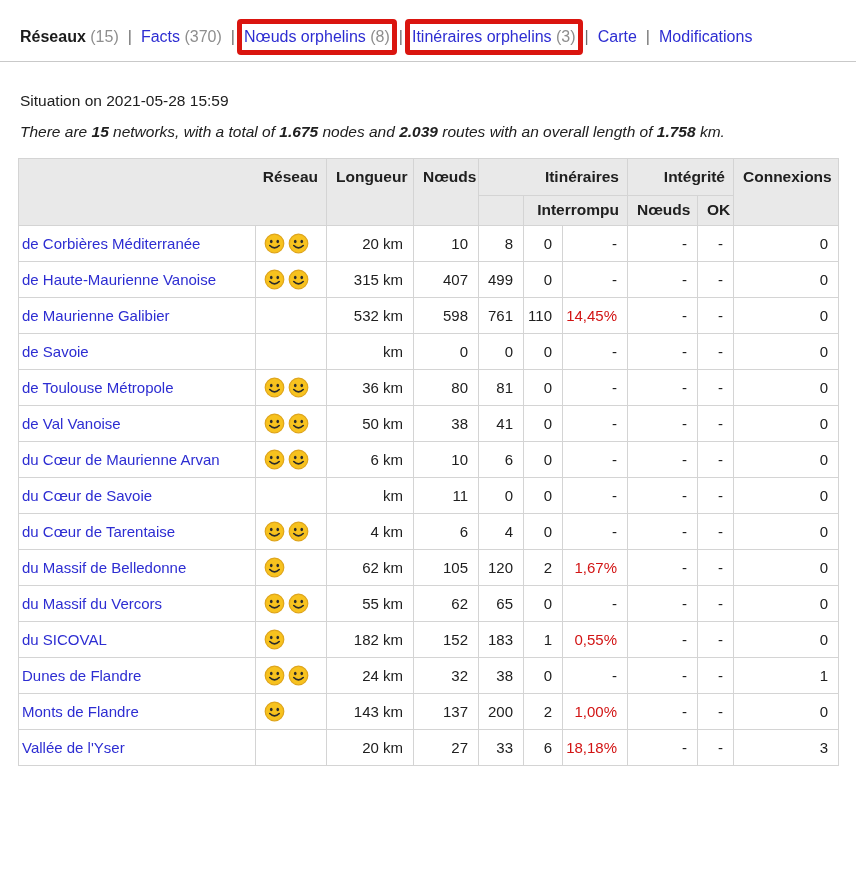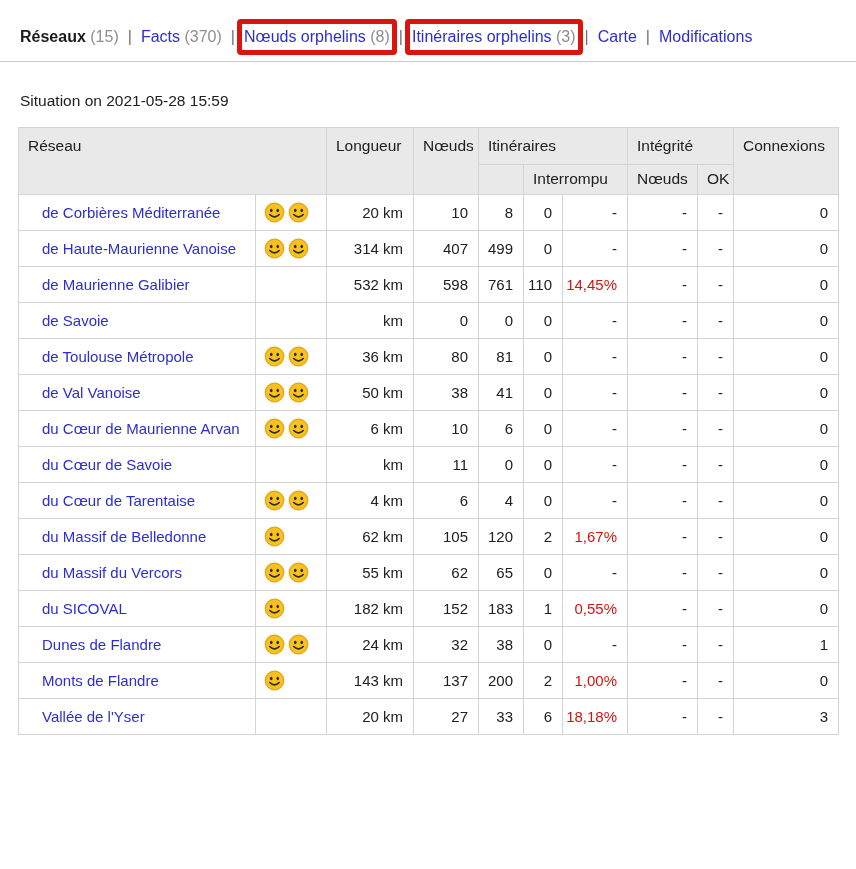--- a/index.html
+++ b/index.html
@@ -43,47 +43,48 @@
 
   
   .situation{margin:29px 20px 0;font-size:15.5px;line-height:19px;}
   .summary{margin:12px 20px 0;font-size:15.5px;line-height:19px;font-style:italic;}
   .summary b{font-weight:bold;}
 
   
   table{border-collapse:collapse;table-layout:fixed;width:820px;margin:17px 0 0 18px;font-size:15px;}
   th,td{border:1px solid var(--border-gray);padding:0;}
   thead th{
-    background:var(--header-bg);font-weight:normal;text-align:left;
+    background:var(--header-bg);font-weight:bold;text-align:right;
     vertical-align:top;padding:9px 8px 4px 9px;font-size:15.5px;
   }
   thead tr.h1 th{height:37px;}
   thead tr.h2 th{height:30px;padding-top:5px;}
   tbody td{height:36px;vertical-align:middle;}
-  td.name-cell{padding-left:23px;text-align:left;overflow:hidden;white-space:nowrap;}
+  td.name-cell{padding-left:3px;text-align:left;overflow:hidden;white-space:nowrap;}
   td.smiley-cell{padding-left:5px;}
   td.smiley-cell svg{vertical-align:middle;margin-left:3px;}
   td.num{text-align:right;padding-right:10px;white-space:nowrap;}
   td.pct.bad{color:var(--alert-red);}
 </style>
 </head>
 <body>
 
 <div class="page">
 
 
 
   <div class="tabs-wrap">
     <nav class="tabs"><span class="tab"><span class="tab-label active">Réseaux</span><span class="tab-count"> (15)</span></span><span class="tab-sep">|</span><span class="tab"><a class="tab-link" href="#">Facts</a><span class="tab-count"> (370)</span></span><span class="tab-sep">|</span><span class="tab highlighted"><a class="tab-link" href="#">Nœuds orphelins</a><span class="tab-count"> (8)</span><span></span></span><span class="tab-sep">|</span><span class="tab highlighted"><a class="tab-link" href="#">Itinéraires orphelins</a><span class="tab-count"> (3)</span><span></span></span><span class="tab-sep">|</span><span class="tab"><a class="tab-link" href="#">Carte</a></span><span class="tab-sep">|</span><span class="tab"><a class="tab-link" href="#">Modifications</a></span></nav>
   </div>
 
   <div class="divider"></div>
 
   <p class="situation">Situation on 2021-05-28 15:59</p>
 
+  <p class="summary"><span>There are </span><b>15</b><span> networks, with a total of </span><b>1.675</b><span> nodes and </span><b>2.039</b><span> routes with an overall length of </span><b>1.758</b><span> km.</span></p>
 
   <table>
     <colgroup>
       <col style="width:237px">
         <col style="width:71px">
         <col style="width:87px">
       <col style="width:65px">
         <col style="width:45px">
         <col style="width:39px">
       <col style="width:65px">
@@ -136,21 +137,21 @@
     <circle cx="12" cy="12" r="10.6" fill="#F7C21E" stroke="#DFA51B" stroke-width="1.4"></circle>
     <ellipse cx="8.3" cy="9.6" rx="1.5" ry="2" fill="#2a2a2a"></ellipse>
     <ellipse cx="15.7" cy="9.6" rx="1.5" ry="2" fill="#2a2a2a"></ellipse>
     <path d="M6.6 14.3 q5.4 5.4 10.8 0" fill="none" stroke="#2a2a2a" stroke-width="1.9" stroke-linecap="round"></path>
   </svg><svg width="21" height="21" viewBox="0 0 24 24">
     <circle cx="12" cy="12" r="10.6" fill="#F7C21E" stroke="#DFA51B" stroke-width="1.4"></circle>
     <ellipse cx="8.3" cy="9.6" rx="1.5" ry="2" fill="#2a2a2a"></ellipse>
     <ellipse cx="15.7" cy="9.6" rx="1.5" ry="2" fill="#2a2a2a"></ellipse>
     <path d="M6.6 14.3 q5.4 5.4 10.8 0" fill="none" stroke="#2a2a2a" stroke-width="1.9" stroke-linecap="round"></path>
   </svg></td>
-          <td class="num">314 km</td>
+          <td class="num">315 km</td>
           <td class="num">407</td>
           <td class="num">499</td>
           <td class="num">0</td>
           <td class="num pct">-</td>
           <td class="num">-</td>
           <td class="num">-</td>
           <td class="num">0</td>
         </tr>
         <tr class="row">
           <td class="name-cell"><a class="net-link" href="#">de Maurienne Galibier</a></td>

